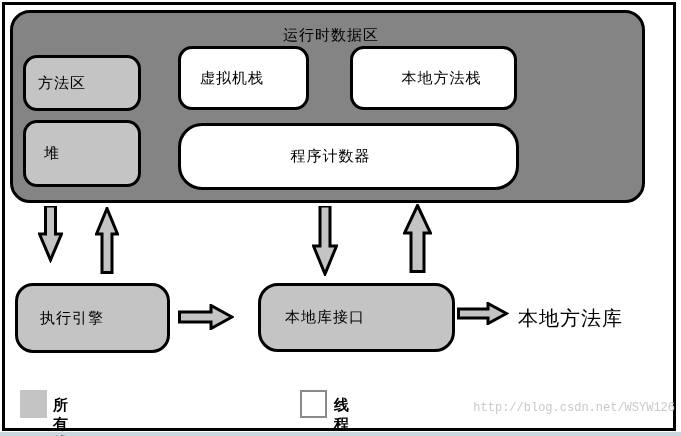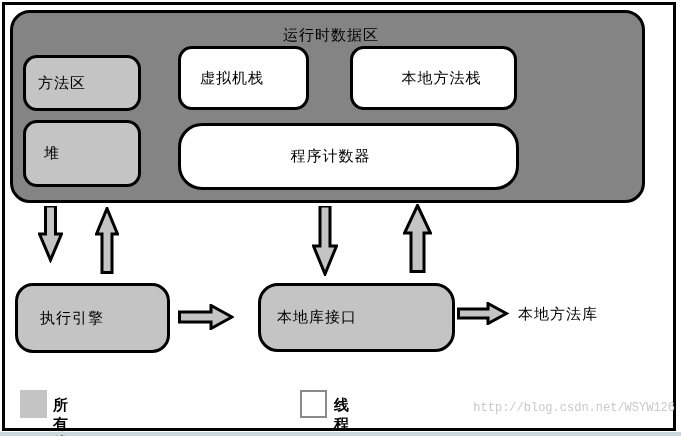--- a/index.html
+++ b/index.html
@@ -29,22 +29,22 @@
   .isolated{background:var(--isolated-fill);}
 
   .method-area{left:10px;top:42px;width:118px;height:56px;border-radius:14px;padding-left:12px;}
   .heap{left:10px;top:107px;width:118px;height:67px;border-radius:14px;padding-left:18px;}
   .vm-stack{left:165px;top:33px;width:131px;height:64px;border-radius:14px;padding-left:19px;}
   .native-stack{left:337px;top:33px;width:167px;height:64px;border-radius:14px;padding-left:16px;justify-content:center;}
   .pc-register{left:165px;top:110px;width:341px;height:67px;border-radius:24px;
     justify-content:center;padding-right:36px;}
 
   .exec-engine{left:15px;top:283px;width:155px;height:70px;border-radius:18px;padding-left:22px;}
-  .native-interface{left:258px;top:283px;width:197px;height:69px;border-radius:20px;padding-left:16px;}
-  .native-library{position:absolute;left:518px;top:305px;font-size:15px;letter-spacing:1px;}
+  .native-interface{left:258px;top:283px;width:197px;height:69px;border-radius:20px;padding-left:24px;}
+  .native-library{position:absolute;left:518px;top:305px;font-size:20px;letter-spacing:1px;}
 
   .arrow{position:absolute;display:block;}
   .arrow polygon{fill:var(--shared-fill);stroke:var(--line);stroke-width:3;stroke-linejoin:miter;}
 
   .legend{position:absolute;left:0;top:0;}
   .legend-swatch-shared{position:absolute;left:20px;top:390px;width:27px;height:28px;
     background:var(--shared-fill);}
   .legend-swatch-isolated{position:absolute;left:300px;top:390px;width:27px;height:28px;
     background:var(--isolated-fill);border:2px solid var(--legend-box-border);}
   .legend-label{position:absolute;font-size:15px;font-weight:bold;letter-spacing:0.5px;}

